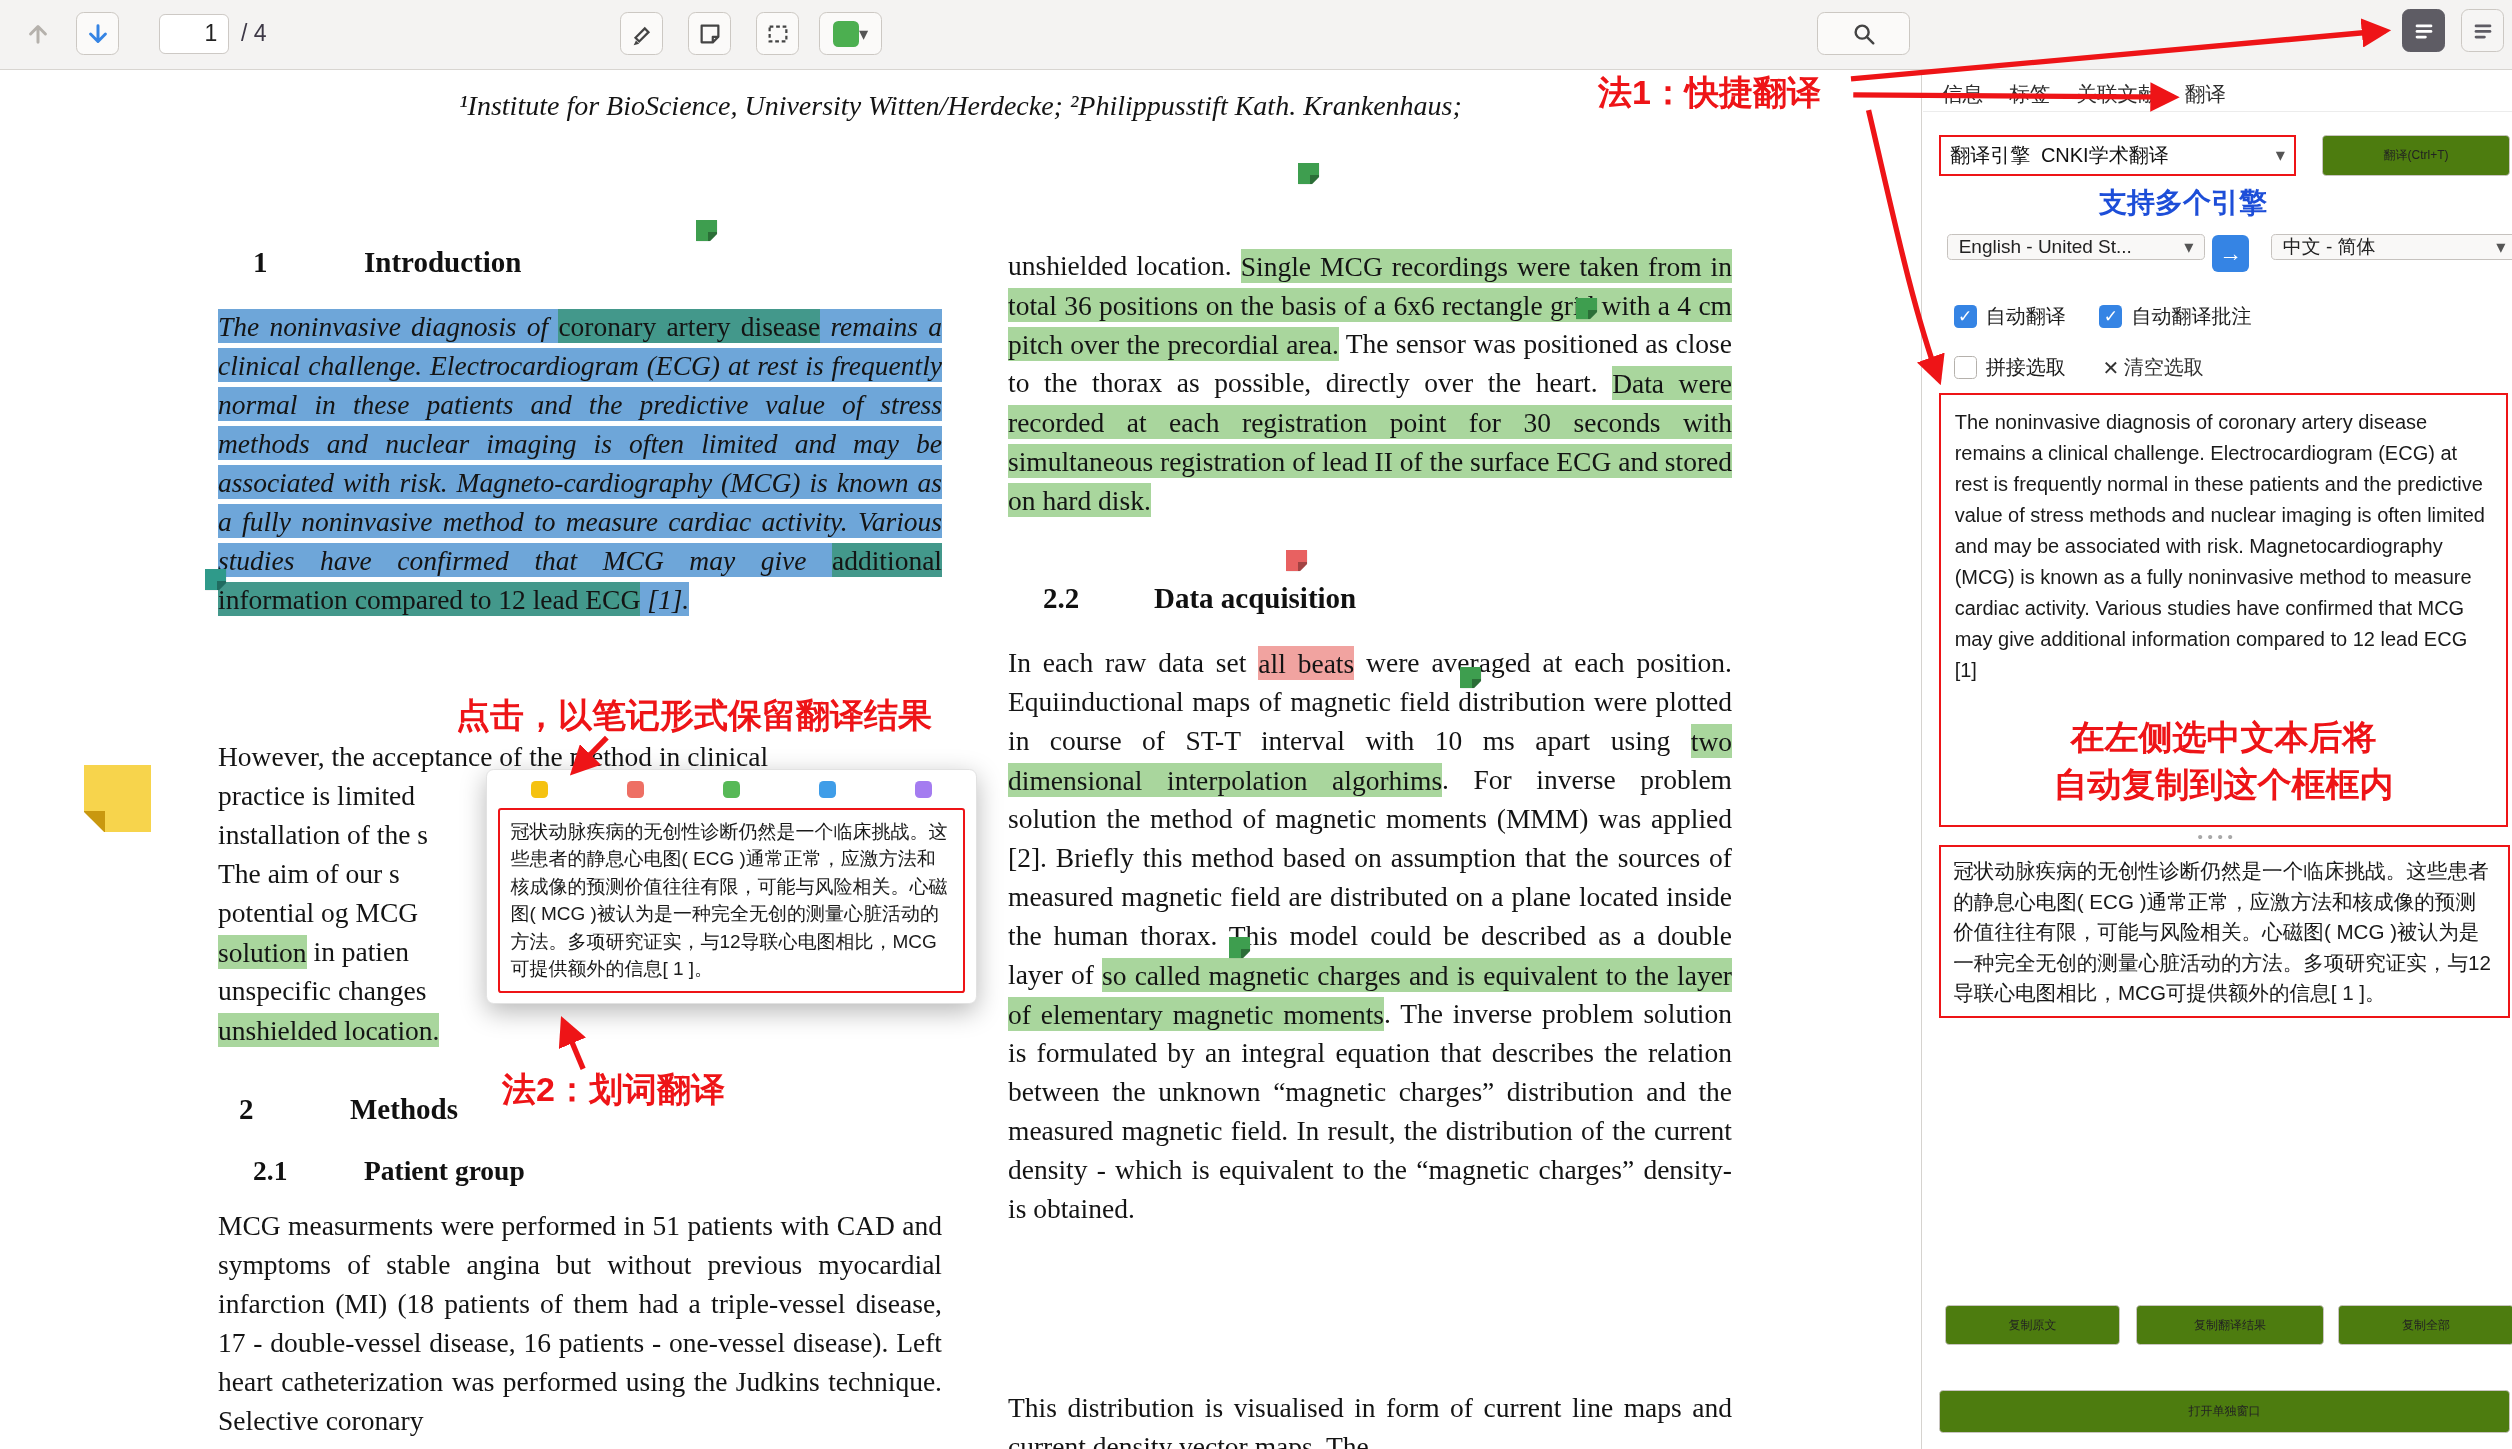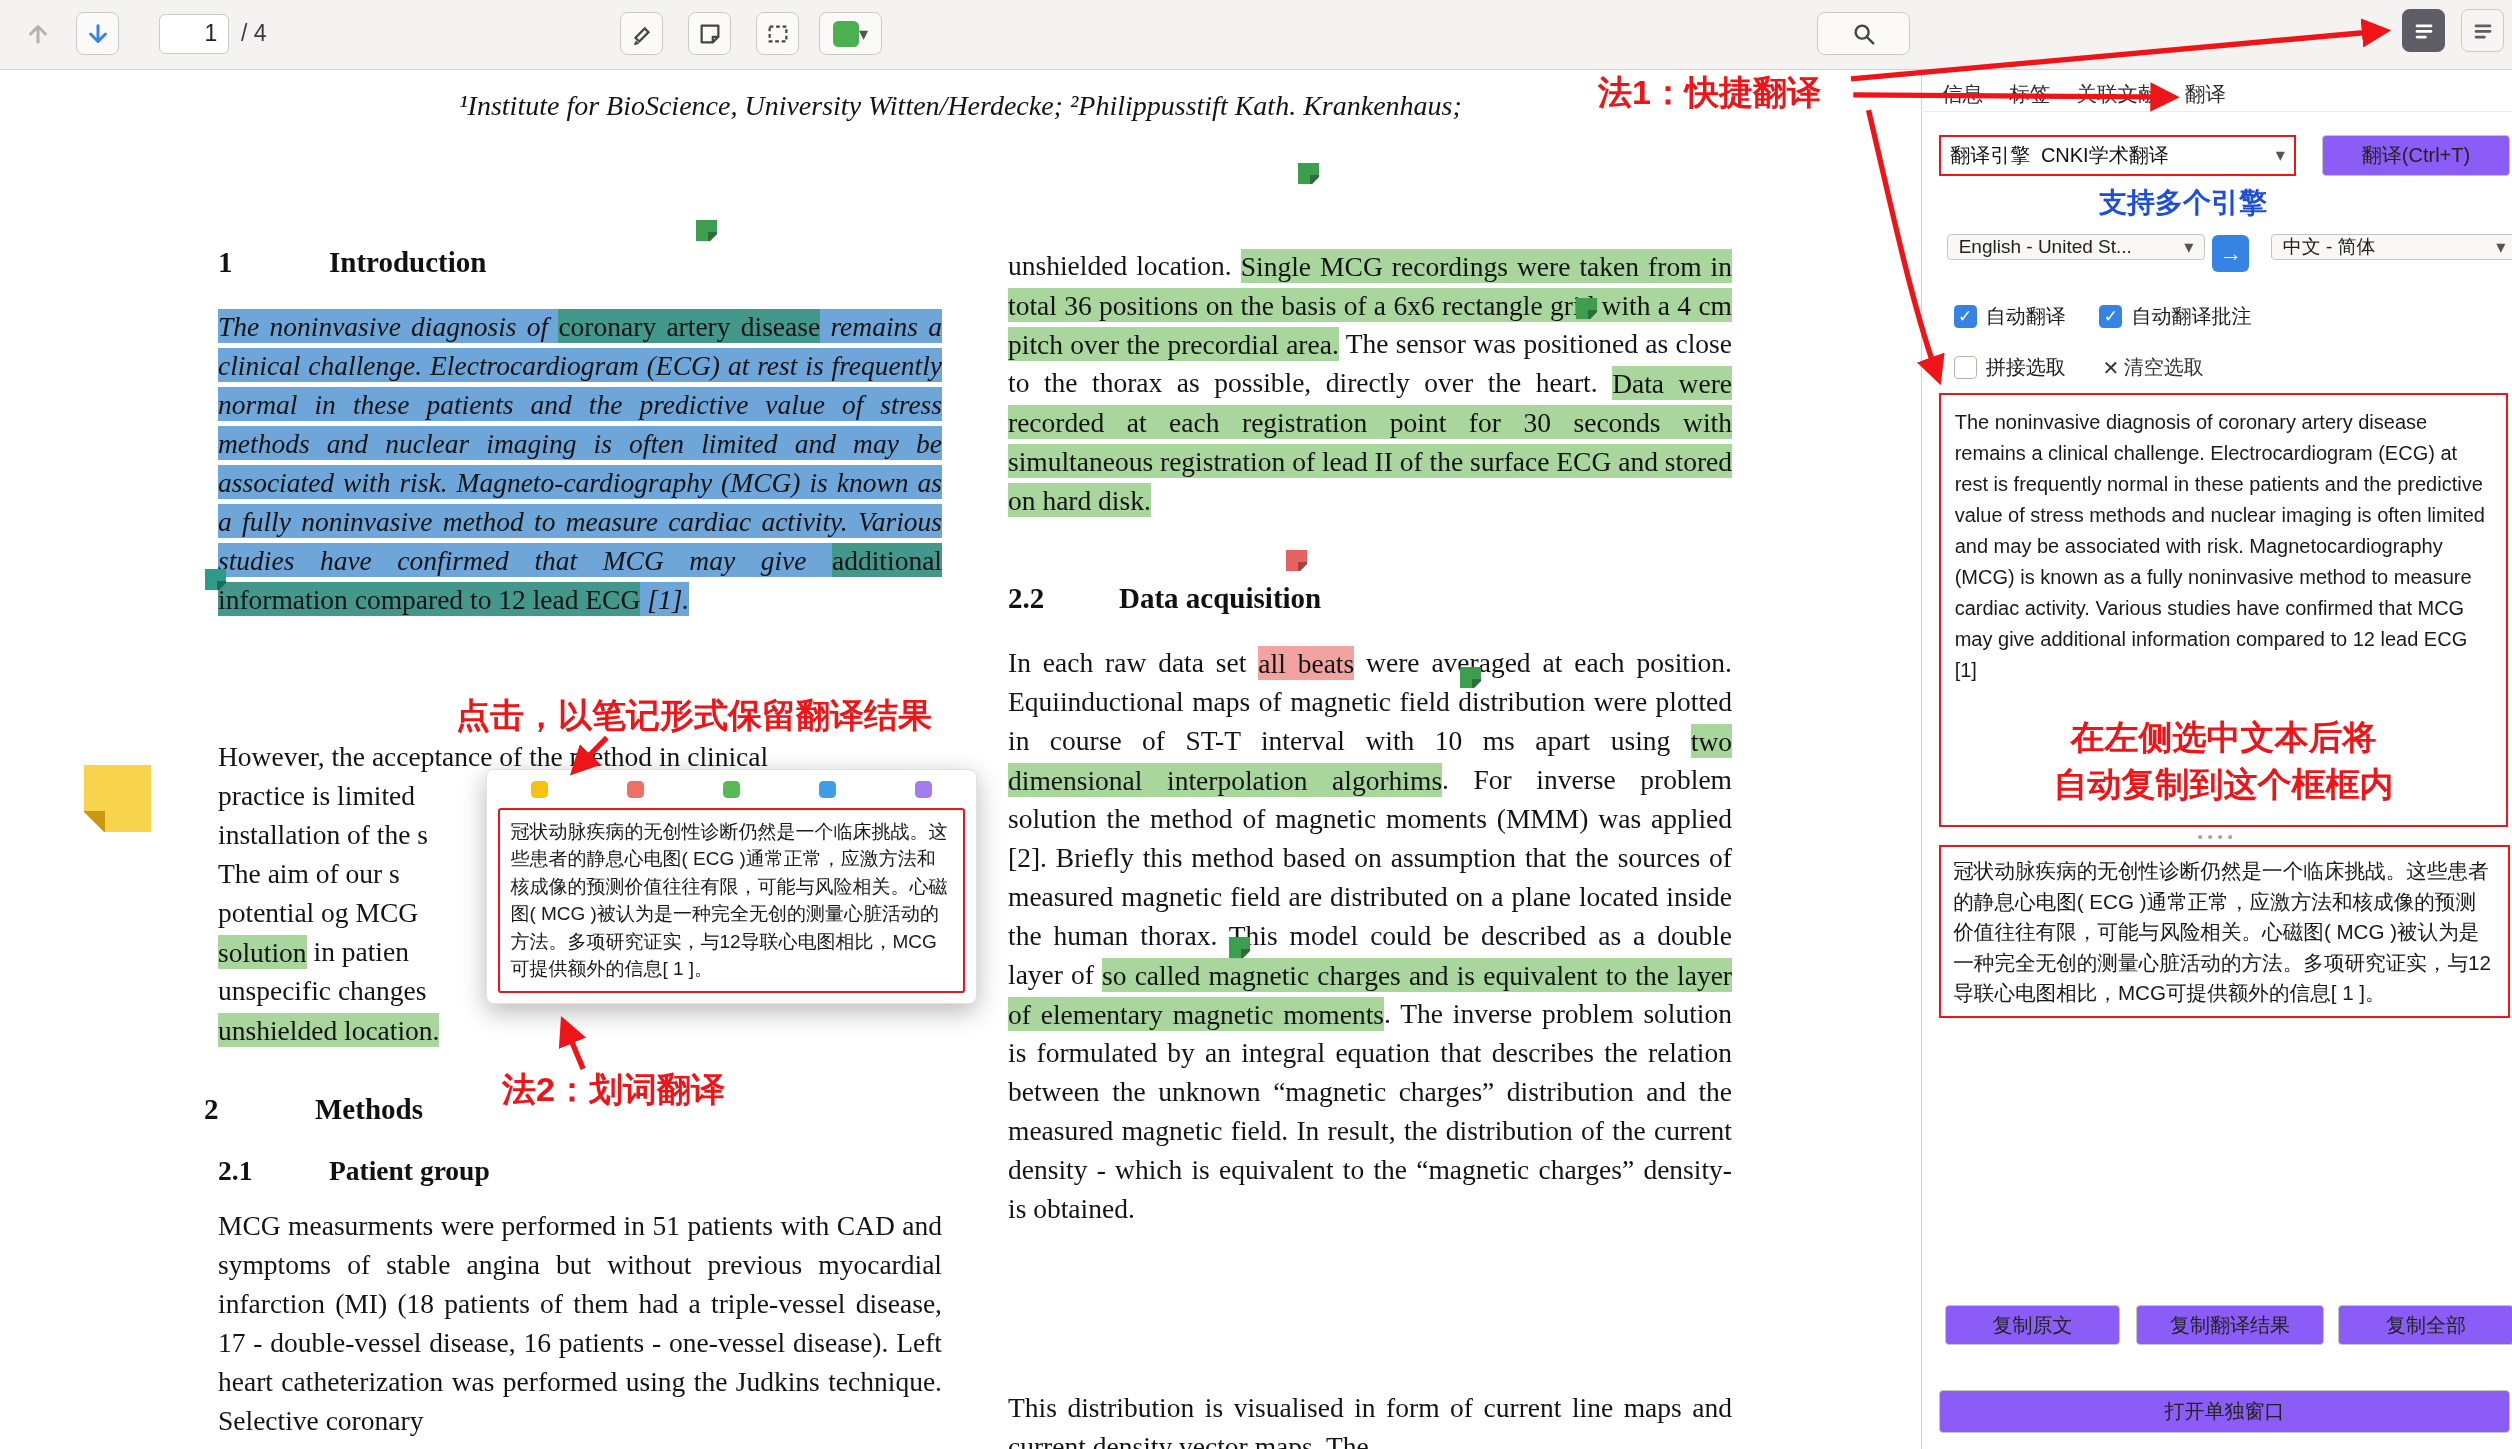--- a/index.html
+++ b/index.html
@@ -14,21 +14,21 @@
   .page-total{position:absolute;left:241px;top:13.7px;height:40px;display:flex;align-items:center;font-size:23px;color:#3d3846;}
   .swatch{width:26px;height:26px;border-radius:5.3px;background:#4caf50;display:inline-block;}
   .chev{font-size:18.3px;color:#555;line-height:1;}
   .tgl-dark{background:#5e5c64;border-color:#5e5c64;}
   .tgl-light{background:#f6f5f4;}
 
   
   .pdf{position:absolute;left:0;top:69px;width:1921px;bottom:0;background:#fff;}
   .serif{font-family:"Liberation Serif",serif;color:#141414;}
   .affil{position:absolute;left:0;width:1921px;text-align:center;font-style:italic;font-size:28px;}
-  .heading{position:absolute;font-weight:bold;font-size:29px;font-family:"Liberation Serif",serif;color:#111;}
+  .heading{position:absolute;font-weight:bold;font-size:29px;font-family:"Liberation Serif",serif;color:#111;margin-left:35px;}
   .h-num{display:inline-block;width:111px;}
   .para{position:absolute;width:724px;font-size:27.5px;line-height:39px;text-align:justify;font-family:"Liberation Serif",serif;color:#141414;}
   .pdf-line{white-space:pre;height:39px;overflow:hidden;}
   .hl{padding:1.5px 0;box-decoration-break:clone;-webkit-box-decoration-break:clone;}
   .hl-blue{background:#6ea6d9;font-style:italic;}
   .hl-teal{background:#43988b;}
   .hl-green{background:#a9d69d;}
   .hl-red{background:#f1a3a0;}
   .vdiv{position:absolute;left:1921px;top:69px;bottom:0;width:0.8px;background:#d6d3cf;}
 
@@ -47,21 +47,21 @@
   .dot{width:17px;height:17px;border-radius:4.6px;display:inline-block;}
   .popup-box{margin:4.6px 10.7px 1.5px 10.7px;border:2.3px solid #ee1417;border-radius:3.1px;padding:7.6px 10.7px;font-size:19px;line-height:27.5px;color:#1a1a1a;}
 
   
   .panel{position:absolute;left:1923px;top:69px;right:0;bottom:0;background:#fff;z-index:20;font-family:"Liberation Sans",sans-serif;}
   .tabs{position:absolute;left:0;top:7.6px;right:0;height:34px;display:flex;align-items:center;gap:26px;padding-left:19px;border-bottom:0.8px solid #ececec;}
   .tab{font-size:20.6px;color:#2e2e2e;cursor:pointer;}
   .engine-row{position:absolute;left:16px;top:66px;width:357px;height:41px;border:2.3px solid #ee1417;box-sizing:border-box;display:flex;align-items:center;padding:0 9.2px;gap:10.7px;background:#fff;}
   .engine-label{font-size:20px;color:#111;}
   .engine-select{flex:1;display:flex;align-items:center;justify-content:space-between;font-size:20px;color:#111;cursor:pointer;}
-  .btn{background:#8b5cf6;border:0.8px solid #c9c5c1;border-radius:4.6px;font-size:20px;color:#222;display:flex;align-items:center;justify-content:center;cursor:pointer;box-sizing:border-box;font-family:"Liberation Sans",sans-serif;}
+  .btn{background:#4d7c0f;border:0.8px solid #c9c5c1;border-radius:4.6px;font-size:12px;color:#222;display:flex;align-items:center;justify-content:center;cursor:pointer;box-sizing:border-box;font-family:"Liberation Sans",sans-serif;}
   .translate-btn{position:absolute;left:399px;top:66px;width:188px;height:41px;}
   .engines-note{position:absolute;left:92px;top:115px;width:336px;text-align:center;color:#1d4ed8;font-size:28px;font-weight:bold;}
   .select{background:#f9f8f7;border:0.8px solid #c6c2be;border-radius:4.6px;height:26px;display:flex;align-items:center;justify-content:space-between;padding:0 10.7px;font-size:19px;color:#222;box-sizing:border-box;cursor:pointer;margin-left:8px;}
   .from-select{position:absolute;left:16px;top:165px;width:258px;}
   .to-select{position:absolute;left:340px;top:165px;width:246px;}
   .swap-btn{position:absolute;left:289px;top:166px;width:37px;height:37px;background:#3584e4;border:none;border-radius:6.1px;color:#fff;font-size:23px;display:flex;align-items:center;justify-content:center;cursor:pointer;}
   .cbrow{position:absolute;left:30.5px;display:flex;align-items:center;gap:9.2px;}
   .cb{width:23px;height:23px;border-radius:4.6px;box-sizing:border-box;display:flex;align-items:center;justify-content:center;cursor:pointer;}
   .cb.on{background:#3584e4;color:#fff;font-size:17px;}
   .cb.off{background:#fff;border:1.5px solid #b5b1ac;}

